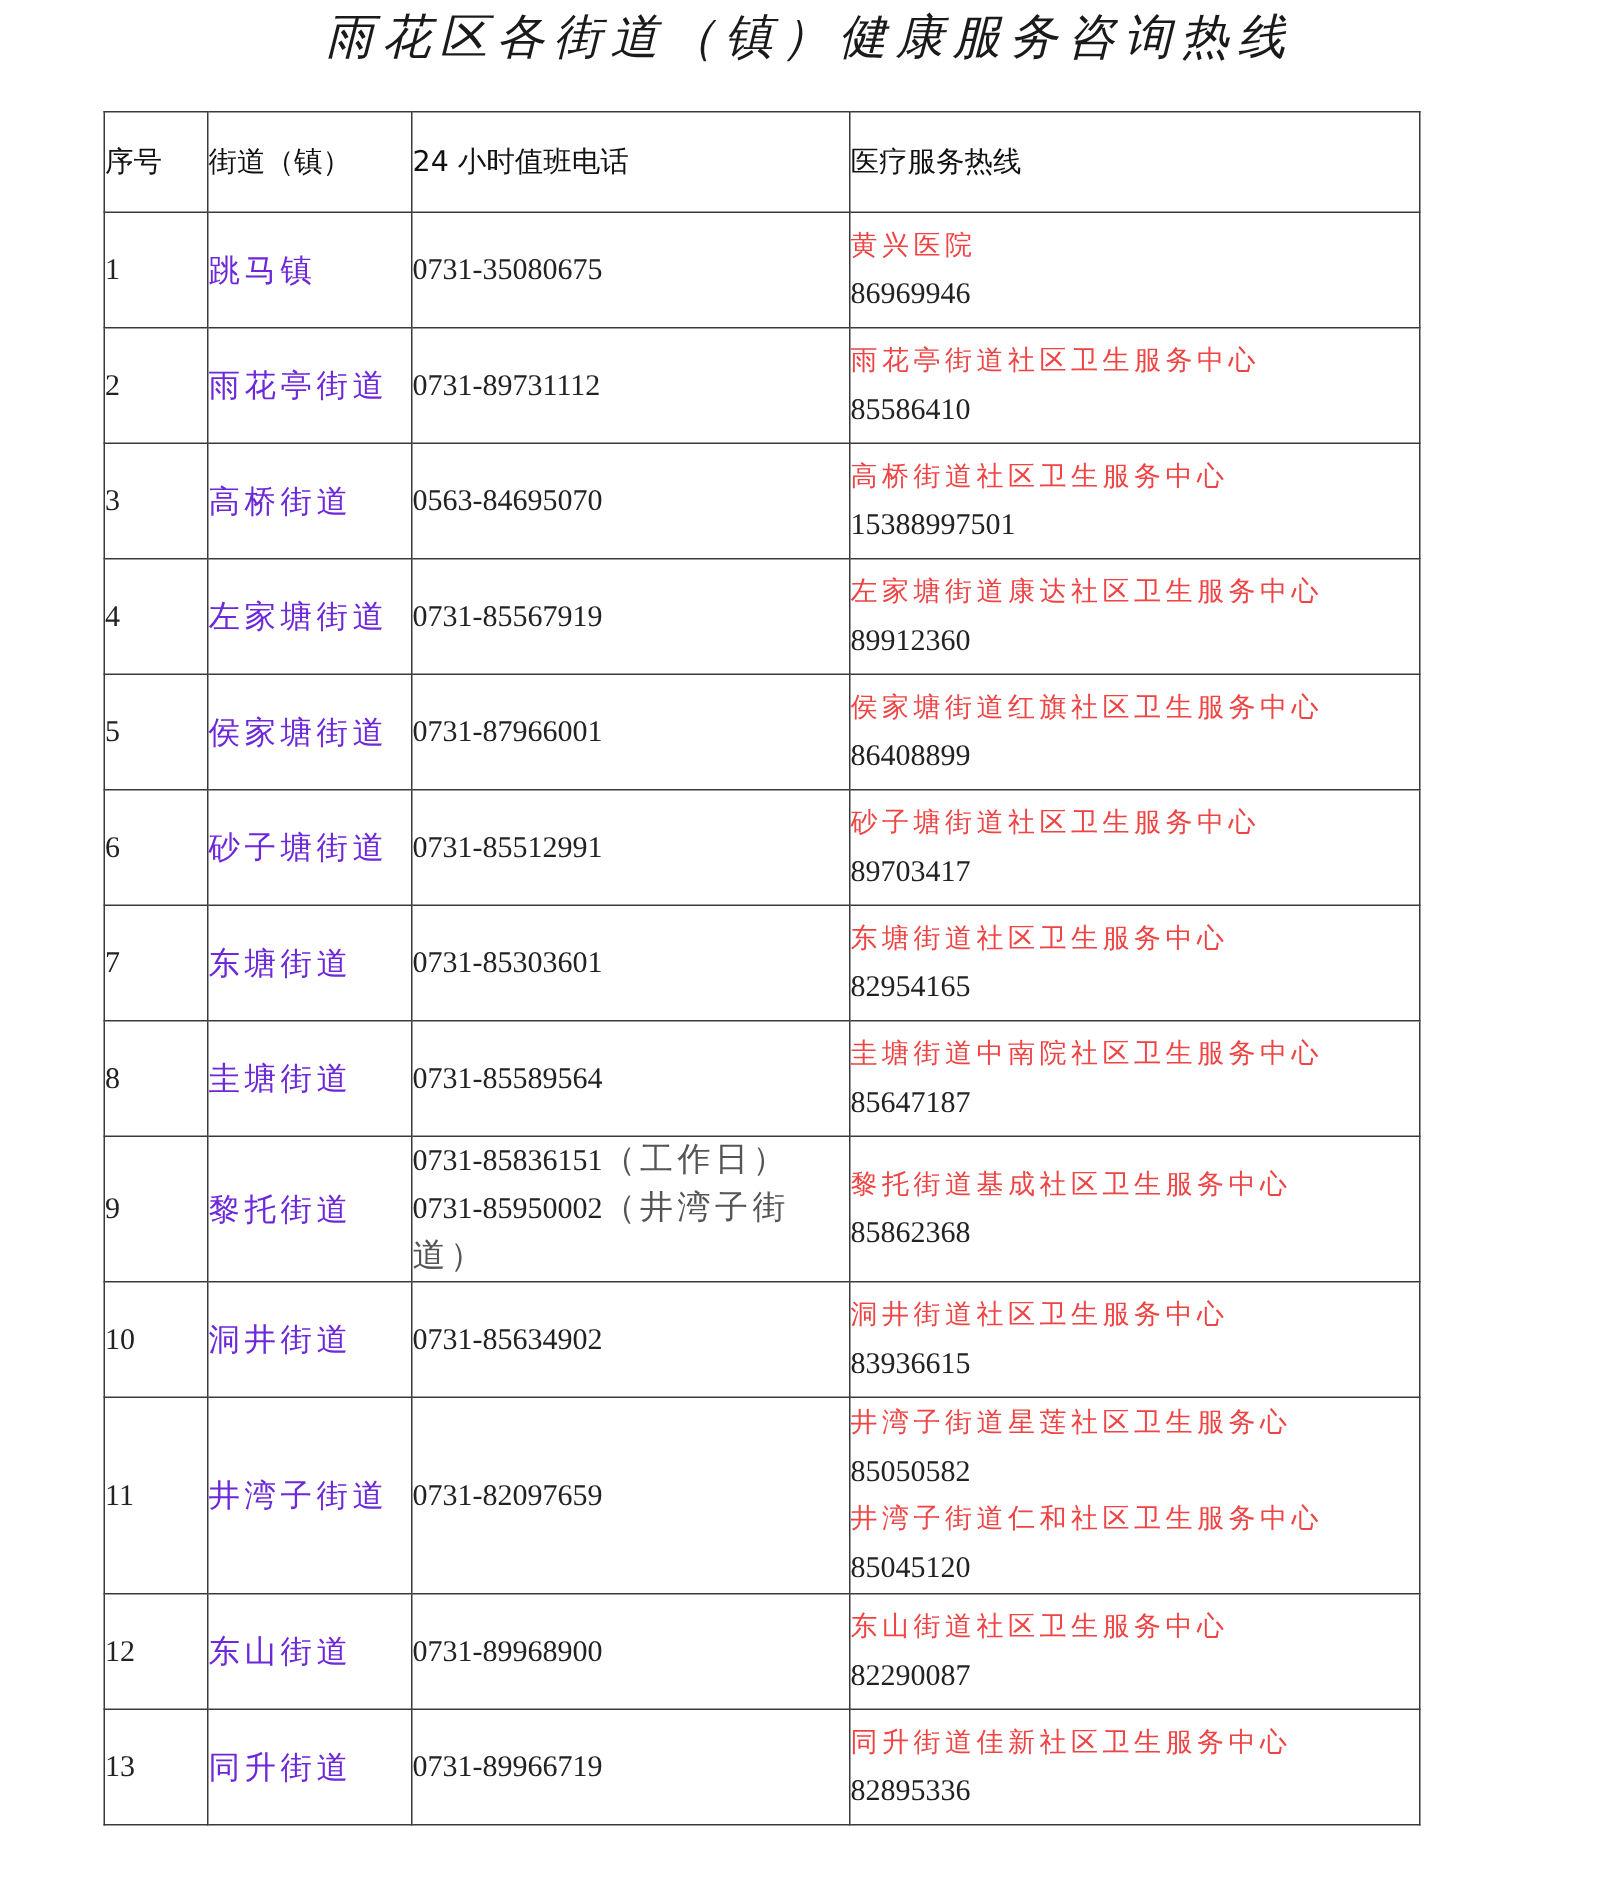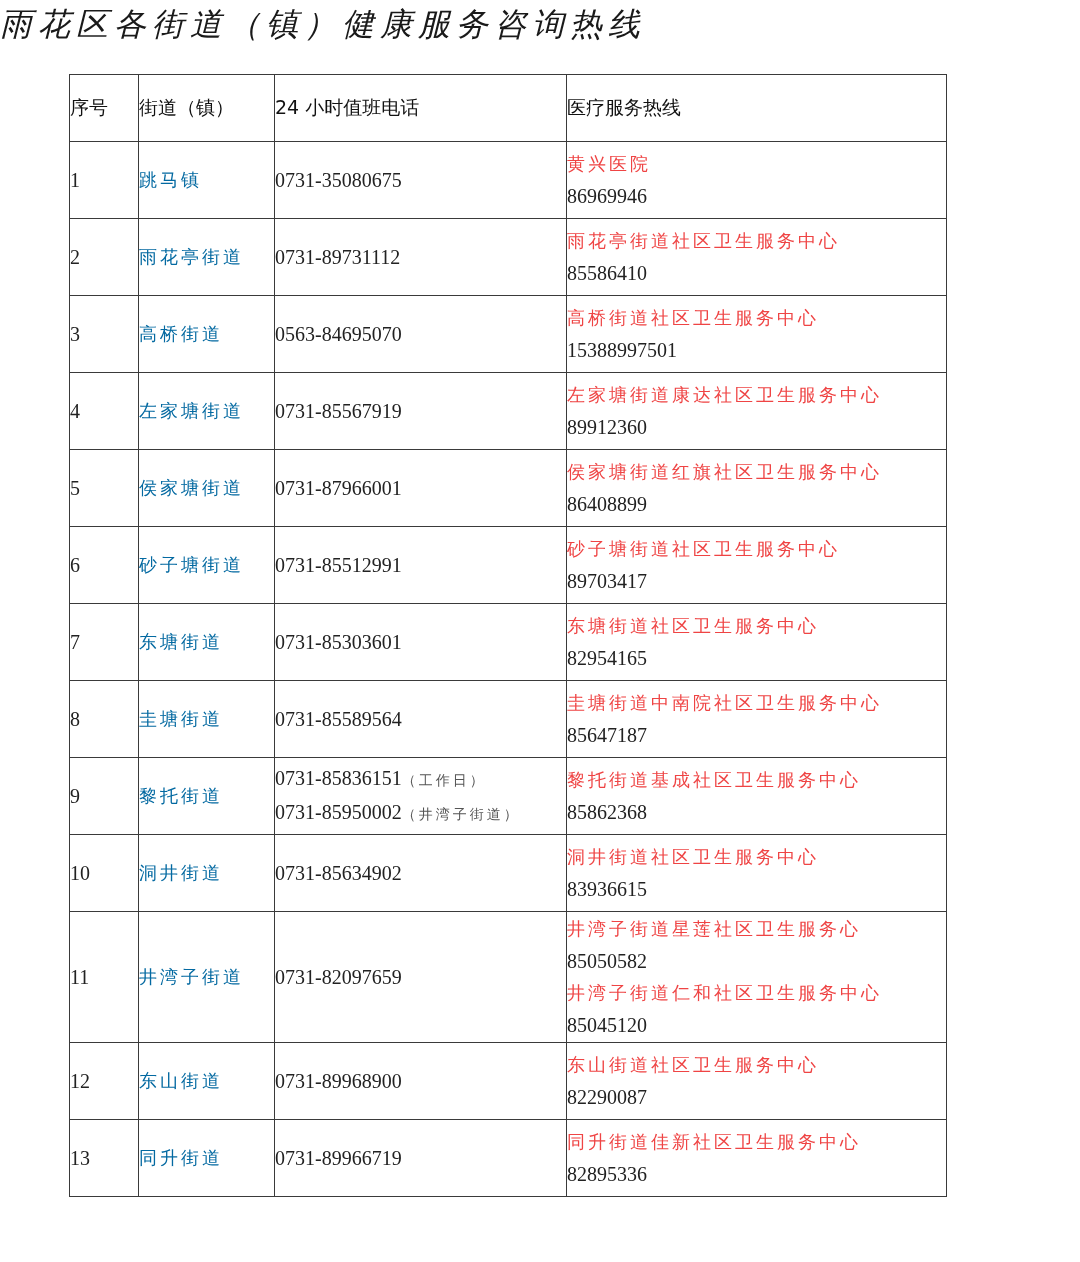--- a/index.html
+++ b/index.html
@@ -1,19 +1,19 @@
 <!DOCTYPE html>
 <html><head>
   <meta charset="utf-8">
   <style>
     html, body { margin: 0; padding: 0; background: #ffffff; }
     body { width: 1080px; height: 1262px; position: relative; overflow: hidden; }
     .title {
       position: absolute; left: 0; top: 0; width: 1080px; height: 50px;
-      line-height: 48px;
+      text-align: center; line-height: 48px;
       font-family: "DejaVu Serif", serif; font-size: 32px; letter-spacing: 6px;
       color: #1a1a1a; font-style: italic;
     }
     table {
       position: absolute; left: 69px; top: 74px;
       border-collapse: collapse; table-layout: fixed;
       width: 877px;
     }
     td, th {
       border: 1.5px solid #3a3a3a;
@@ -21,27 +21,27 @@
       padding: 0; color: #222;
     }
     th {
       font-family: "DejaVu Sans", sans-serif; font-weight: normal;
       font-size: 19px; height: 66px; color: #111;
     }
     td.num {
       font-family: "Liberation Serif", serif; font-size: 20px;
     }
     td.street {
-      font-family: Liberation Sans, sans-serif; font-size: 18px; letter-spacing: 3px; color: #0369a1;
+      font-family: Liberation Sans, sans-serif; font-size: 21px; letter-spacing: 3px; color: #6d28d9;
     }
     td.phone {
       font-family: "Liberation Serif", serif; font-size: 20px; line-height: 32px;
     }
     td.phone .note {
-      font-family: "DejaVu Serif", serif; font-size: 14px; letter-spacing: 3px; color: #555;
+      font-family: "DejaVu Serif", serif; font-size: 22px; letter-spacing: 3px; color: #555;
     }
     td.med { line-height: 32px; }
     .med-name {
       font-family: "DejaVu Serif", serif; font-size: 18px; letter-spacing: 3px; color: #ef4444; display: block;
     }
     .med-phone {
       font-family: "Liberation Serif", serif; font-size: 20px; color: #222; display: block;
     }
     tr.row td { height: 76px; }
     tr.row.tall td { height: 130px; }

